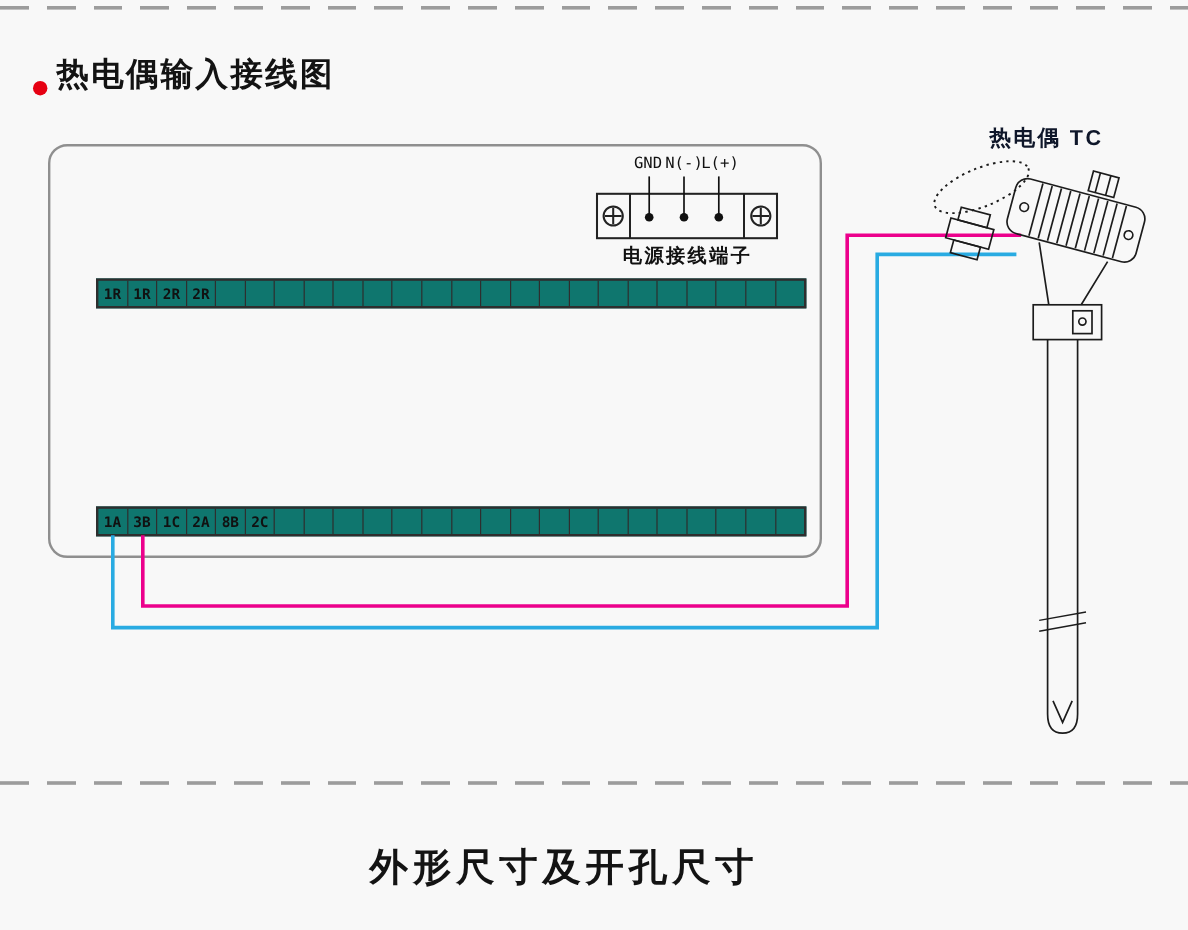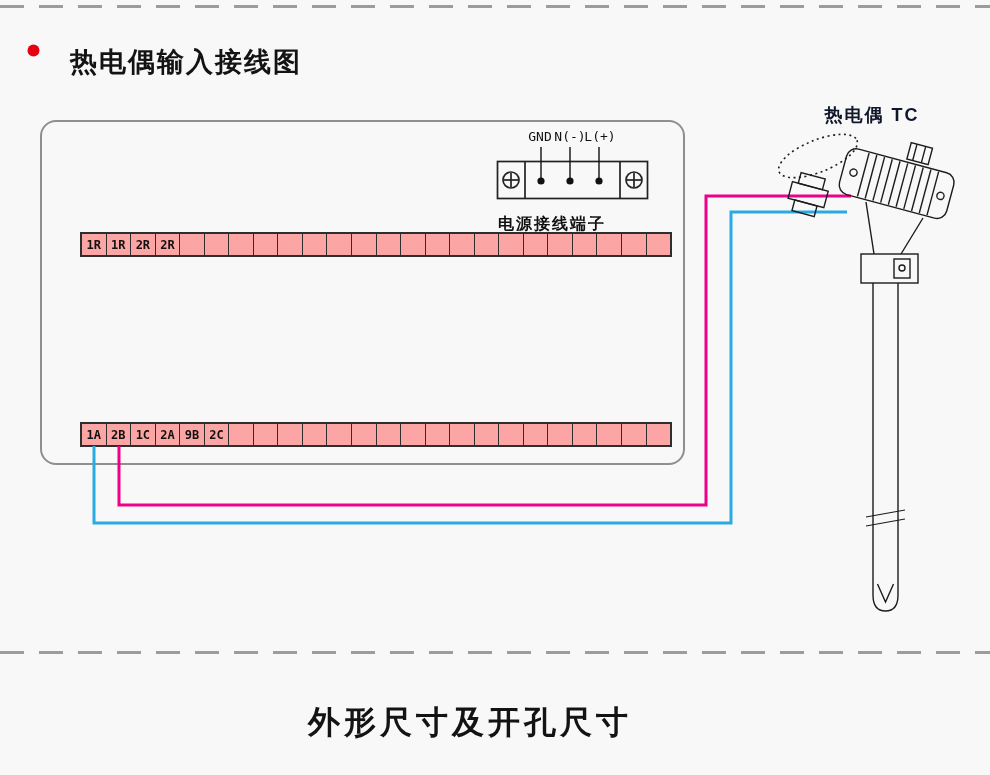--- a/index.html
+++ b/index.html
@@ -13,51 +13,51 @@
   }
   .dash-h {
     position:absolute; left:0; width:990px; height:3px;
     background:repeating-linear-gradient(90deg,#9c9c9c 0 24px, transparent 24px 39px);
   }
   #dash-top { top:5px; }
   #dash-bottom { top:651px; }
 
   .section-title {
     position:absolute; left:27px; top:44px;
-    display:flex; align-items:flex-start; gap:30px;
+    display:flex; align-items:flex-end; gap:7px;
     font-size:27px; font-weight:600; letter-spacing:2px; color:#131313;
   }
   .section-title svg { display:block; }
 
   .panel {
     position:absolute; left:40px; top:120px; width:645px; height:345px;
     border:2.5px solid #8f8f8f; border-radius:16px;
   }
 
   .strip {
     position:absolute; left:80px; width:592px; height:25px;
-    border:2px solid #2e2e2e; display:flex; background:#fca5a5;
+    border:2px solid #2e2e2e; display:flex; background:#0f766e;
   }
   #strip-top { top:232px; }
   #strip-bottom { top:422px; }
   .strip .cell {
     flex:1; border-right:1.5px solid #2e2e2e;
     display:flex; align-items:center; justify-content:center;
     font-family:"DejaVu Sans Mono","Liberation Mono",monospace;
     font-size:12px; font-weight:700; color:#111; overflow:hidden;
   }
   .strip .cell:last-child { border-right:none; }
 
   .pin-label {
     position:absolute; top:129px; transform:translateX(-50%);
     font-family:"DejaVu Sans Mono","Liberation Mono",monospace;
     font-size:13px; font-weight:400; color:#111; white-space:nowrap;
   }
   .caption {
-    position:absolute; top:214px; left:498px; width:150px; text-align:left;
+    position:absolute; top:203px; left:498px; width:150px; text-align:center;
     font-size:16px; font-weight:700; letter-spacing:2px; color:#111; white-space:nowrap;
   }
   .tc-label {
     position:absolute; top:103px; left:872px; transform:translateX(-50%);
     font-size:18px; font-weight:700; letter-spacing:2px; color:#0f172a; white-space:nowrap;
   }
   .bottom-title {
     position:absolute; top:701px; left:0; width:940px; text-align:center;
     font-size:32px; font-weight:600; letter-spacing:4px; color:#131313;
   }
@@ -103,24 +103,24 @@
     <div class="cell"></div>
     <div class="cell"></div>
     <div class="cell"></div>
     <div class="cell"></div>
     <div class="cell"></div>
     <div class="cell"></div>
     <div class="cell"></div>
   </div>
 <div class="strip" id="strip-bottom">
     <div class="cell">1A</div>
-    <div class="cell">2B</div>
+    <div class="cell">3B</div>
     <div class="cell">1C</div>
     <div class="cell">2A</div>
-    <div class="cell">9B</div>
+    <div class="cell">8B</div>
     <div class="cell">2C</div>
     <div class="cell"></div>
     <div class="cell"></div>
     <div class="cell"></div>
     <div class="cell"></div>
     <div class="cell"></div>
     <div class="cell"></div>
     <div class="cell"></div>
     <div class="cell"></div>
     <div class="cell"></div>

